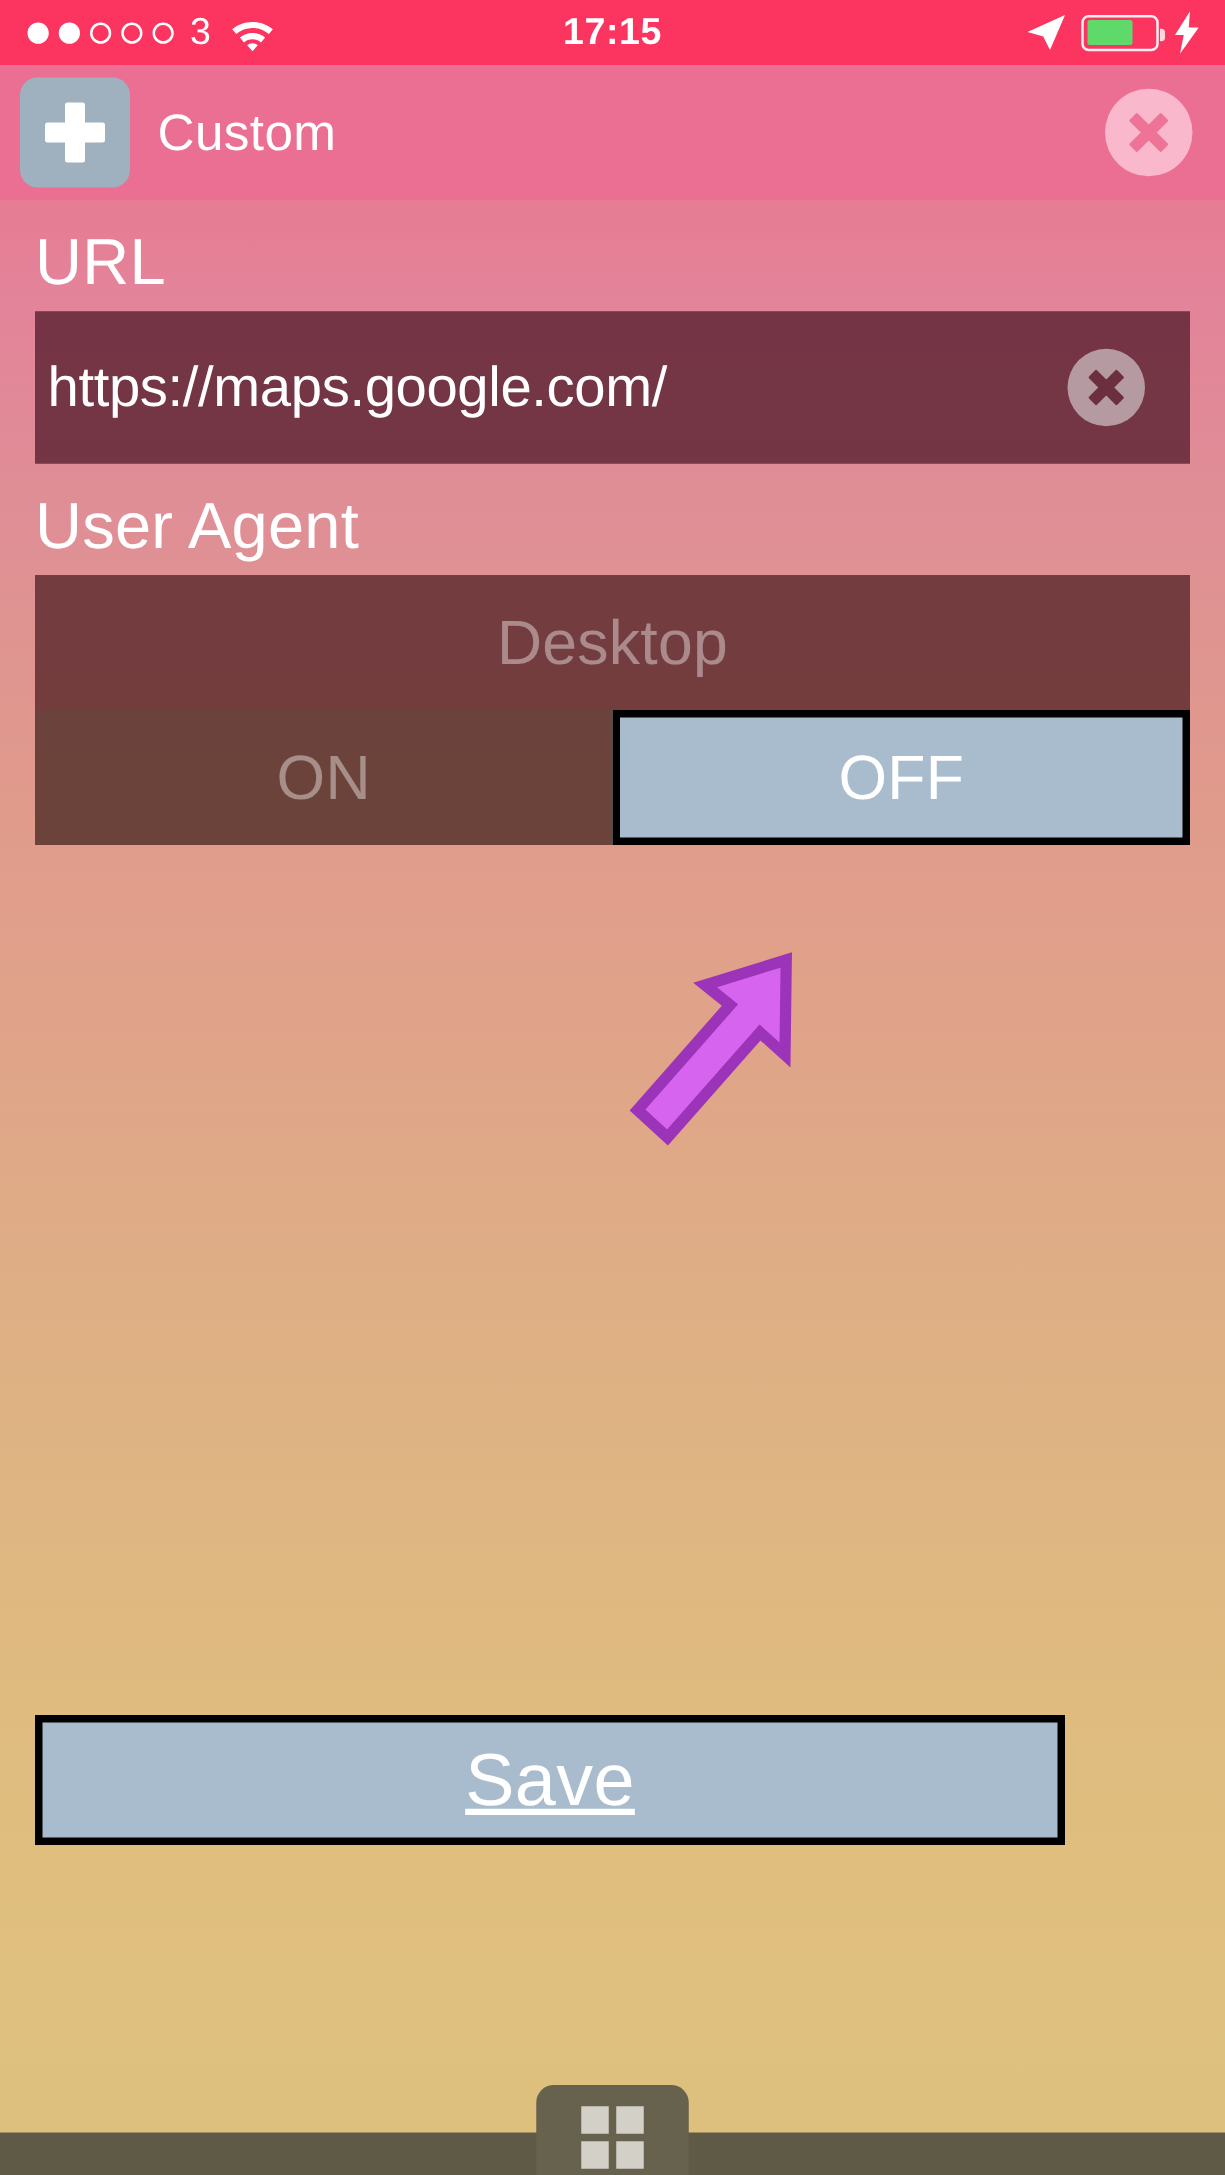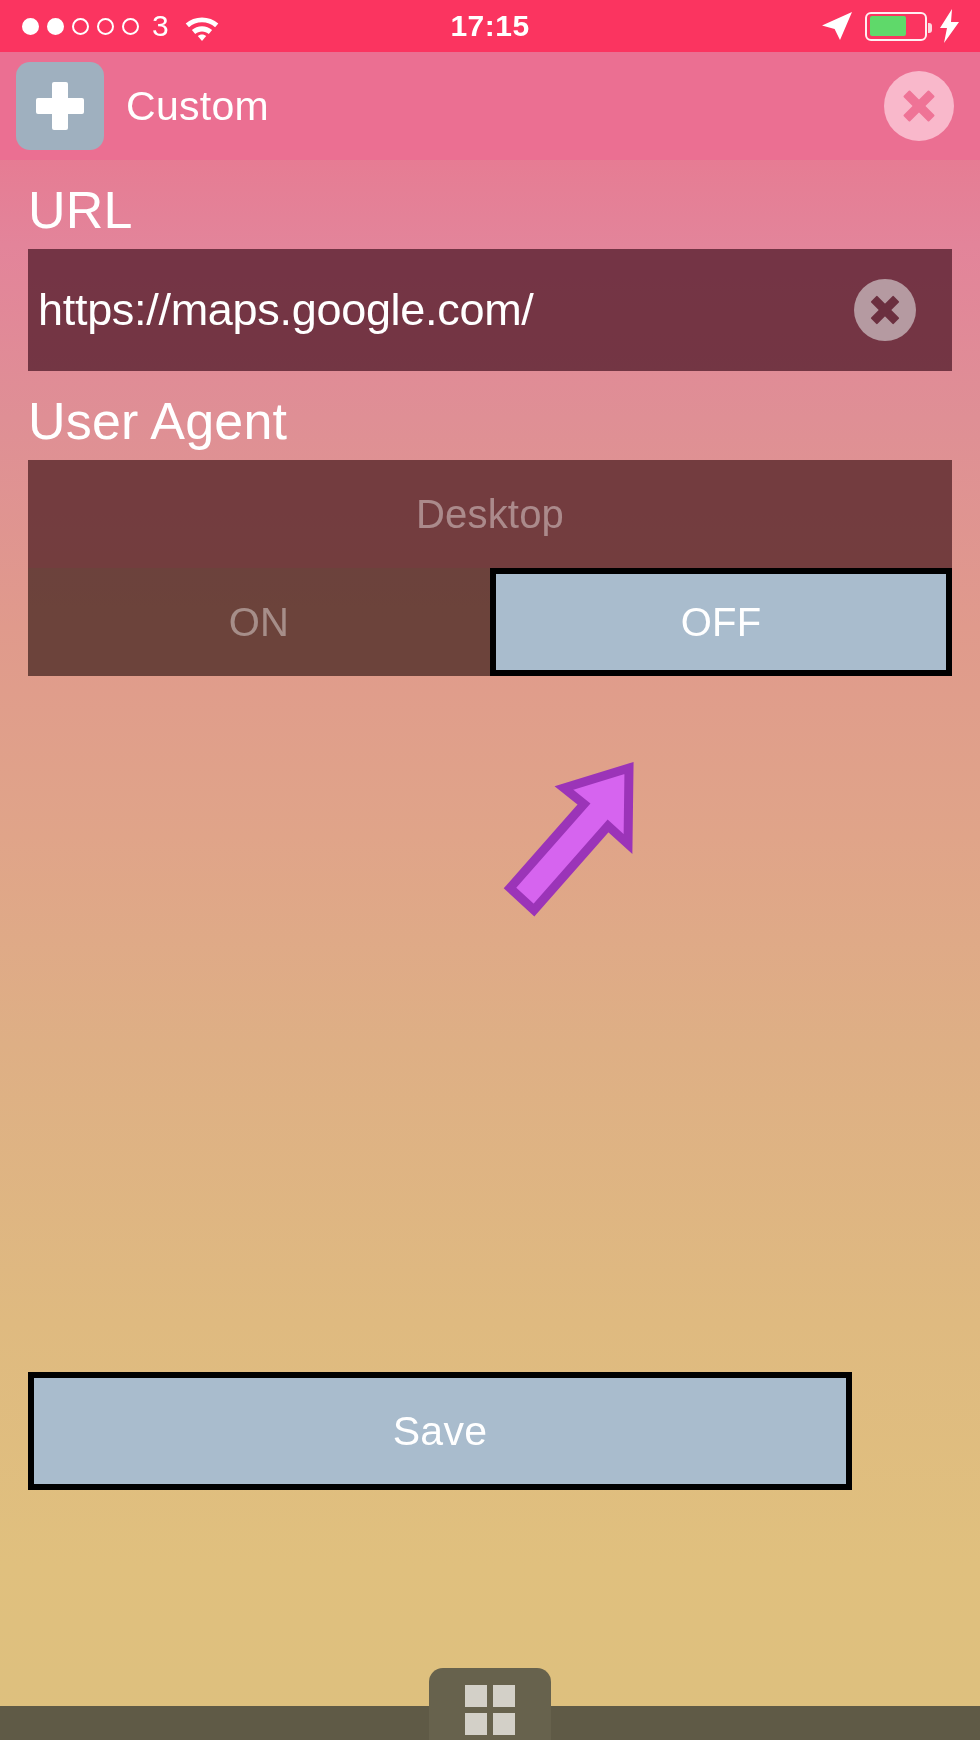--- a/index.html
+++ b/index.html
@@ -131,21 +131,21 @@
     width:32px; height:9px; border-radius:1px;
     background:#6b2f3f;
   }
   .x-glyph-sm::before { transform:translate(-50%,-50%) rotate(45deg); }
   .x-glyph-sm::after  { transform:translate(-50%,-50%) rotate(-45deg); }
 
   .segmented { display:flex; height:108px; width:100%; }
   .seg {
     flex:1 1 50%;
     display:flex; align-items:center; justify-content:center;
-    font-size:40px; letter-spacing:0.2px;
+    font-size:50px; letter-spacing:0.2px;
   }
   .seg.off {
     background:rgba(84,36,36,0.80);
     color:rgba(255,255,255,0.40);
   }
   .seg.on {
     background:#a9bccd;
     color:#fff;
     border:6px solid #000;
   }
@@ -154,25 +154,25 @@
 
   
   #annot-arrow {
     position:absolute; left:500px; top:760px;
     width:150px; height:160px;
   }
 
   
   #save-button {
     position:absolute; left:28px; top:1372px;
-    width:824px; height:118px;
+    width:824px; height:104px;
     background:#a9bccd;
     border:6px solid #000;
     display:flex; align-items:center; justify-content:center;
-    color:#fff; font-size:41px; letter-spacing:0.3px;
+    color:#fff; font-size:59px; letter-spacing:0.3px;text-decoration:underline;
   }
 
   
   #tabbar {
     position:absolute; left:0; bottom:0; width:980px; height:34px;
     background:#5f5a46;
   }
   #tab-grid {
     position:absolute; left:50%; transform:translateX(-50%);
     bottom:0; width:122px; height:72px;

